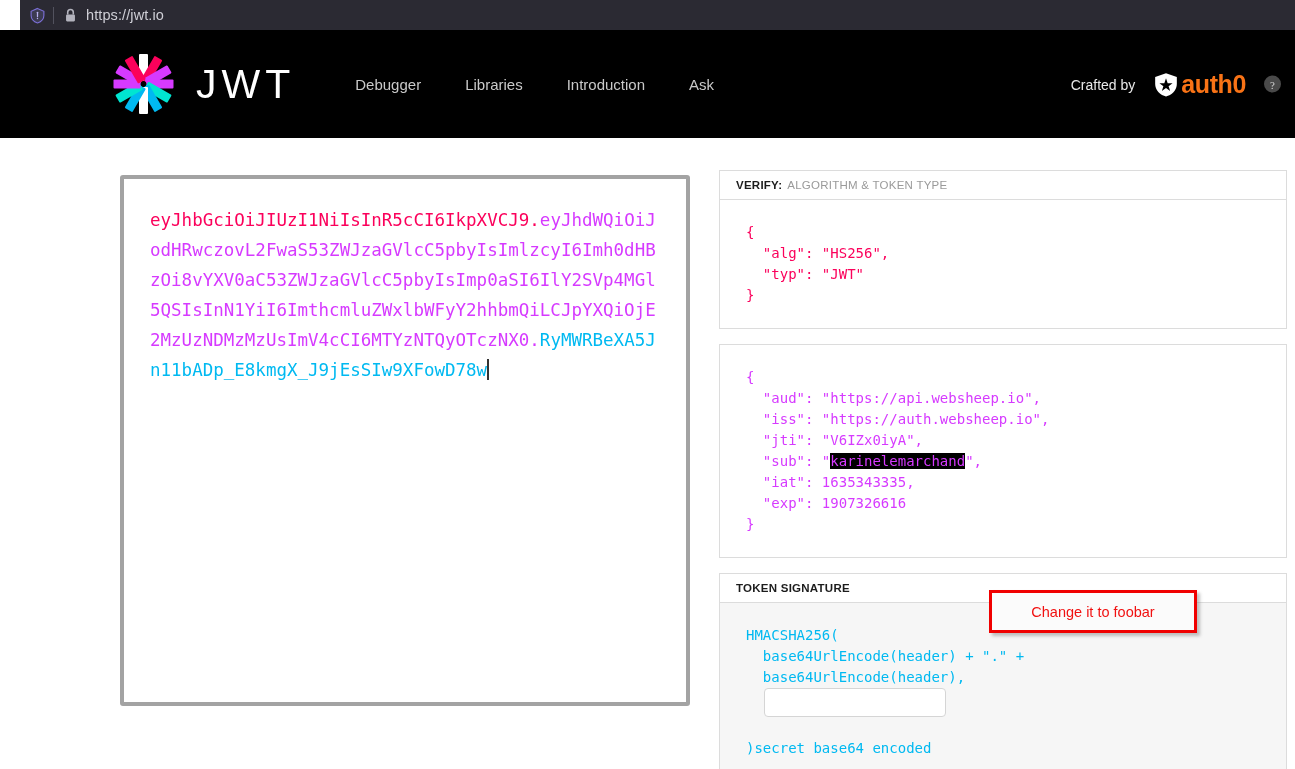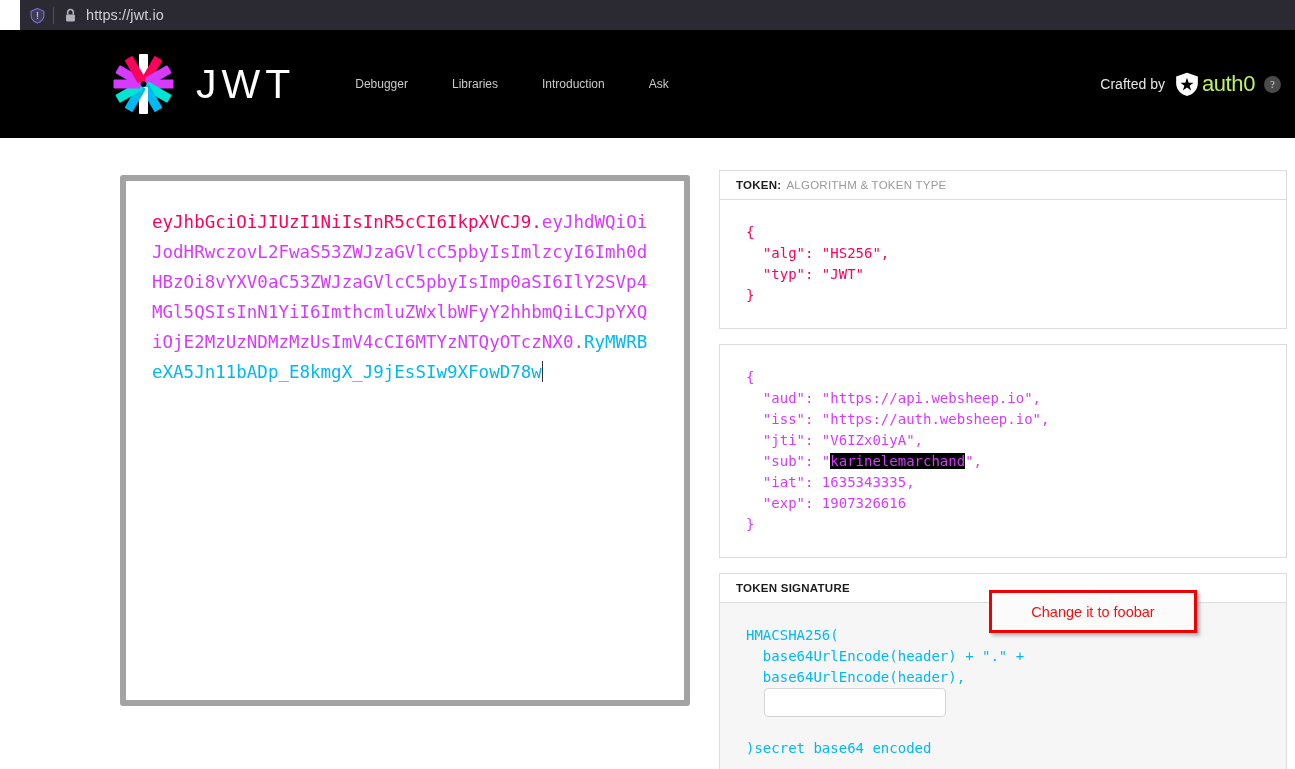--- a/index.html
+++ b/index.html
@@ -77,37 +77,37 @@
     font-family: "Liberation Sans", sans-serif;
   }
   #main-nav {
     display: flex;
     align-items: center;
     gap: 44px;
     margin-left: 60px;
   }
   #main-nav a {
     color: #c9c9c9;
-    font-size: 12px;
+    font-size: 15px;
     text-decoration: none;
     white-space: nowrap;
   }
   #crafted-by {
     position: absolute;
     right: 14px;
     top: 50%;
     transform: translateY(-50%);
     display: flex;
     align-items: center;
-    gap: 9px;
+    gap: 18px;
   }
   #crafted-label { color: #e8e8e8; font-size: 14px; }
   #auth0-logo { display:flex; align-items:center; gap:2px; }
   #auth0-word {
-    color: #bef264; font-size: 22px; font-weight: normal;
+    color: #f97316; font-size: 25px; font-weight: bold;
     letter-spacing: -0.4px;
   }
   #help-badge {
     width: 17px; height: 17px;
     border-radius: 50%;
     background: #4a4a4a;
     color: #d8d8d8;
     font-size: 11px;
     display: flex; align-items: center; justify-content: center;
     font-family: "Liberation Serif", serif;
@@ -118,21 +118,21 @@
     position: relative;
     height: 631px;
     background: #fff;
   }
 
   
   #encoded-panel {
     position: absolute;
     left: 120px; top: 37px;
     width: 570px; height: 531px;
-    border: 6px solid #a3a3a3;
+    border: 4px solid #a3a3a3;
     border-radius: 3px;
     background: #fff;
     padding: 26px 30px 0 26px;
     overflow: hidden;
   }
   #token-text {
     font-family: "DejaVu Sans Mono", monospace;
     font-size: 17.5px;
     line-height: 30px;
     word-break: break-all;
@@ -285,21 +285,21 @@
 <div id="content">
 
   <div id="encoded-panel">
     <div id="token-text"><span class="tk-header">eyJhbGciOiJIUzI1NiIsInR5cCI6IkpXVCJ9</span><span class="tk-dot-h">.</span><span class="tk-payload">eyJhdWQiOiJodHRwczovL2FwaS53ZWJzaGVlcC5pbyIsImlzcyI6Imh0dHBzOi8vYXV0aC53ZWJzaGVlcC5pbyIsImp0aSI6IlY2SVp4MGl5QSIsInN1YiI6ImthcmluZWxlbWFyY2hhbmQiLCJpYXQiOjE2MzUzNDMzMzUsImV4cCI6MTYzNTQyOTczNX0</span><span class="tk-dot-p">.</span><span class="tk-sig">RyMWRBeXA5Jn11bADp_E8kmgX_J9jEsSIw9XFowD78w</span><span class="caret"></span></div>
   </div>
 
   <div id="decoded-panel">
 
     <div class="section">
       <div class="sec-label">
-        <b>TOKEN:</b>
+        <b>VERIFY:</b>
         <span class="sub">ALGORITHM &amp; TOKEN TYPE</span>
       </div>
       <div class="sec-body" id="header-body"><span class="j-pink">{
   "alg": "HS256",
   "typ": "JWT"
 }</span></div>
     </div>
 
     <div class="gap"></div>
 

